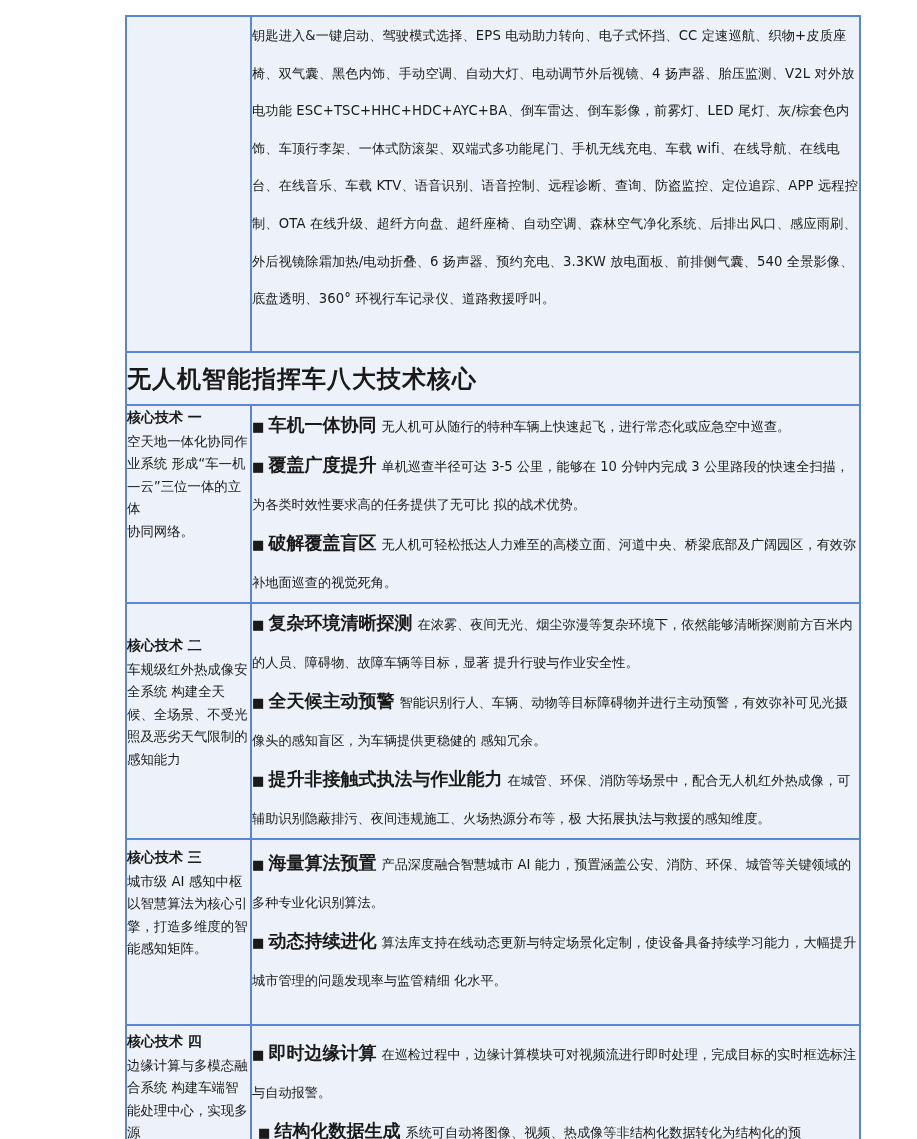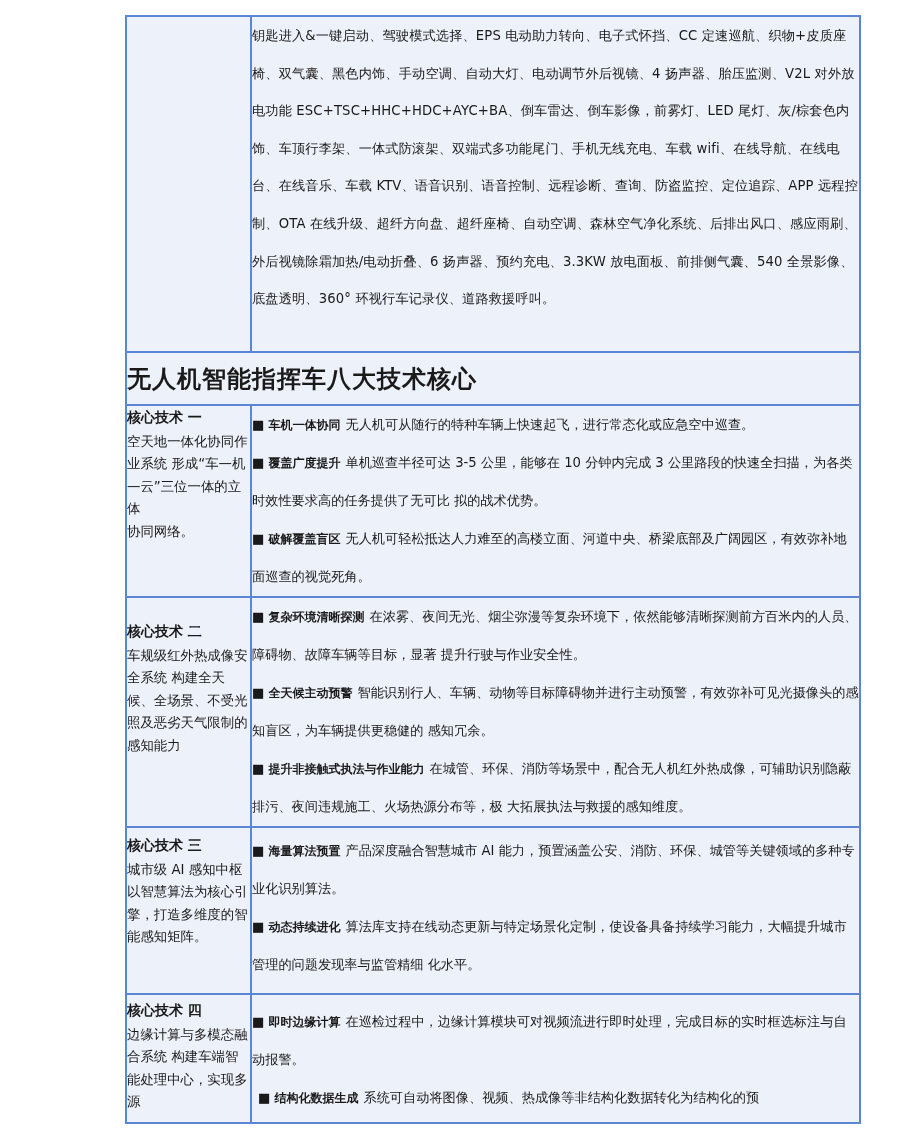--- a/index.html
+++ b/index.html
@@ -12,21 +12,21 @@
   .rc { width:607px; }
   .feat { padding:6px 8px 6px 9px; font-size:13.2px; line-height:37.6px; letter-spacing:0.15px; }
   .title-cell { text-align:left; height:51px; vertical-align:middle !important; }
   .title-cell span { font-size:24px; font-weight:bold; letter-spacing:1px; }
   .core-left { padding:14px 6px 4px 8px; font-size:13.4px; line-height:22.5px; }
   .core-left .cname { display:block; font-weight:bold; font-size:14px; margin-bottom:2px; }
   .core-left .last { display:block; }
   .core-right { padding:0 8px 6px 9px; font-size:13.2px; line-height:38px; }
   .p { display:block; }
   .p .sq { font-weight:bold; margin-right:4px; }
-  .p .hd { font-weight:bold; font-size:12px; margin-right:5px; }
+  .p .hd { font-weight:bold; font-size:18px; margin-right:5px; }
   .p.indent { padding-left:6px; }
 </style>
 </head>
 <body>
 
 <table class="tbl">
   <tbody>
       <tr>
     <td class="lc" style="height:334px;"></td>
     <td class="rc feat">
@@ -46,32 +46,32 @@
       <span class="last">协同网络。</span>
     </td>
     <td class="rc core-right">
       <span class="p"><span class="sq">■</span><span class="hd">车机一体协同</span><span>无人机可从随行的特种车辆上快速起飞，进行常态化或应急空中巡查。</span></span>
       <span class="p"><span class="sq">■</span><span class="hd">覆盖广度提升</span><span>单机巡查半径可达 3-5 公里，能够在 10 分钟内完成 3 公里路段的快速全扫描，为各类时效性要求高的任务提供了无可比 拟的战术优势。</span></span>
       <span class="p"><span class="sq">■</span><span class="hd">破解覆盖盲区</span><span>无人机可轻松抵达人力难至的高楼立面、河道中央、桥梁底部及广阔园区，有效弥补地面巡查的视觉死角。</span></span>
     </td>
   </tr>
 
   <tr style="height:228px;">
-    <td class="lc core-left" style="padding-top:22px;">
+    <td class="lc core-left" style="padding-top:30px;">
       <span class="cname">核心技术 二</span>
       <span>车规级红外热成像安全系统 构建全天候、全场景、不受光照及恶劣天气限制的感知能力</span>
     </td>
     <td class="rc core-right">
       <span class="p"><span class="sq">■</span><span class="hd">复杂环境清晰探测</span><span>在浓雾、夜间无光、烟尘弥漫等复杂环境下，依然能够清晰探测前方百米内的人员、障碍物、故障车辆等目标，显著 提升行驶与作业安全性。</span></span>
       <span class="p"><span class="sq">■</span><span class="hd">全天候主动预警</span><span>智能识别行人、车辆、动物等目标障碍物并进行主动预警，有效弥补可见光摄像头的感知盲区，为车辆提供更稳健的 感知冗余。</span></span>
       <span class="p"><span class="sq">■</span><span class="hd">提升非接触式执法与作业能力</span><span>在城管、环保、消防等场景中，配合无人机红外热成像，可辅助识别隐蔽排污、夜间违规施工、火场热源分布等，极 大拓展执法与救援的感知维度。</span></span>
     </td>
   </tr>
 
-  <tr style="height:167px;">
+  <tr style="height:186px;">
     <td class="lc core-left" style="padding-top:6px;">
       <span class="cname">核心技术 三</span>
       <span>城市级 AI 感知中枢 以智慧算法为核心引擎，打造多维度的智</span>
       <span class="last">能感知矩阵。</span>
     </td>
     <td class="rc core-right" style="padding-top:4px;border-radius:13px;">
       <span class="p"><span class="sq">■</span><span class="hd">海量算法预置</span><span>产品深度融合智慧城市 AI 能力，预置涵盖公安、消防、环保、城管等关键领域的多种专业化识别算法。</span></span>
       <span class="p"><span class="sq">■</span><span class="hd">动态持续进化</span><span>算法库支持在线动态更新与特定场景化定制，使设备具备持续学习能力，大幅提升城市管理的问题发现率与监管精细 化水平。</span></span>
     </td>
   </tr>

